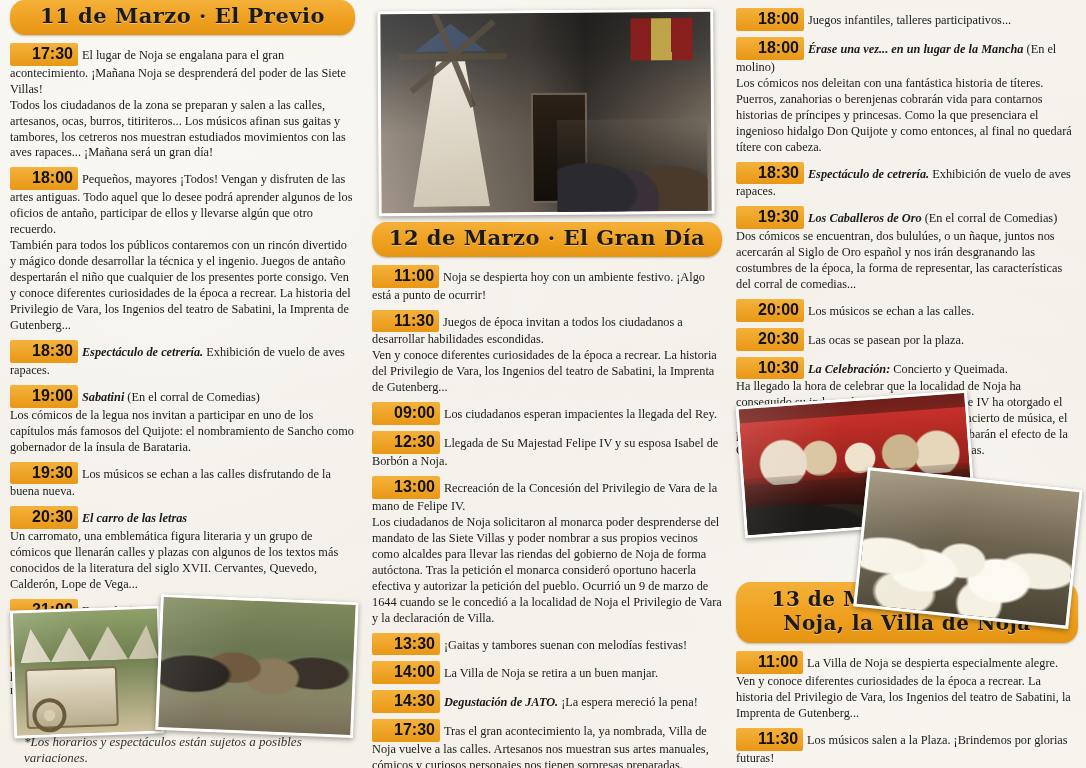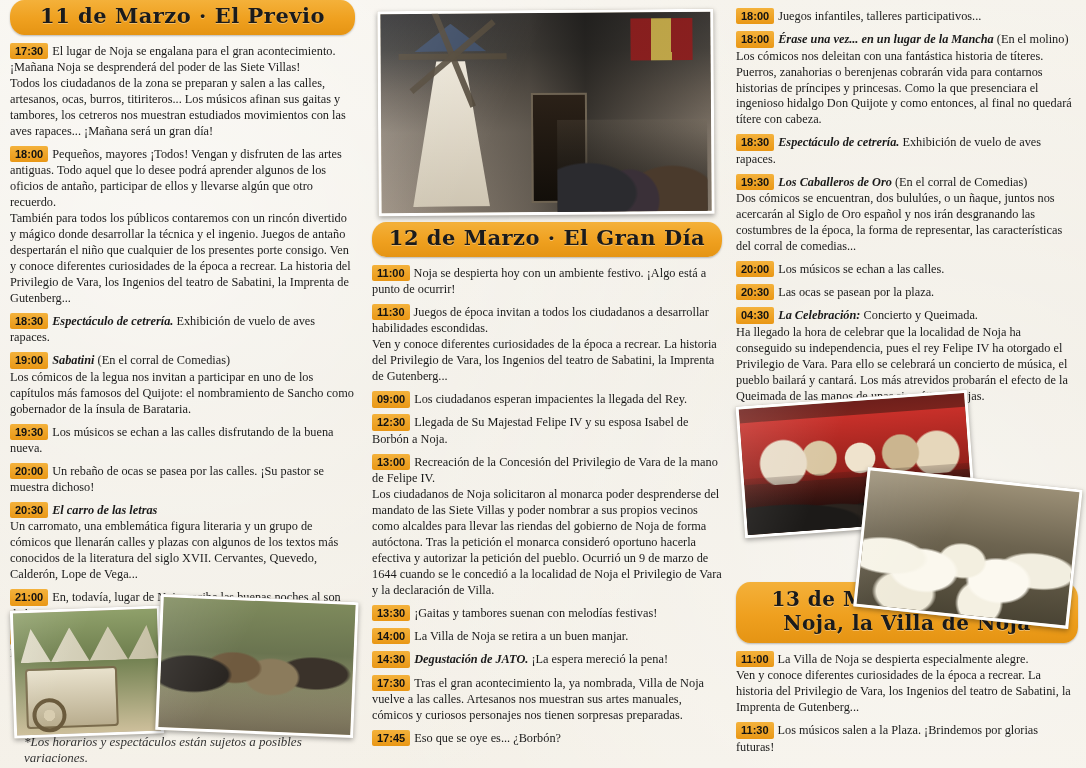--- a/index.html
+++ b/index.html
@@ -54,23 +54,23 @@
 
   
   .entry { margin:0 0 6px 0; font-size:12.3px; line-height:1.3; }
   .entry p { margin:0; }
   .time {
     display:inline-block;
     background:#f0a62a;
     background:linear-gradient(180deg,#f4b23c,#e99715);
     color:#121212;
     font-family:"Liberation Sans", sans-serif;
-    font-size:11px;
+    font-size:16px;
     font-weight:bold;
-    padding:1px 5px 1px 5px;
+    padding:1px 5px 1px 22px;
     border-radius:2px;
     margin-right:4px;
     vertical-align:2%;
     white-space:nowrap;
   }
   .head { font-weight:bold;font-style:italic; }
   .body-ital { }
   .plain { font-style:normal; }
 
   .note { font-size:13px; font-style:italic; color:#333; margin-top:4px; }
@@ -252,23 +252,20 @@
 
     <div class="entry">
       <p><span class="time">19:00</span><span class="head">Sabatini</span><span> (En el corral de Comedias)</span></p>
       <p class="body-ital">Los cómicos de la legua nos invitan a participar en uno de los capítulos más famosos del Quijote: el nombramiento de Sancho como gobernador de la ínsula de Barataria.</p>
     </div>
 
     <div class="entry">
       <p><span class="time">19:30</span><span class="plain">Los músicos se echan a las calles disfrutando de la buena nueva.</span></p>
     </div>
 
-    <div class="entry">
-      <p><span class="time">20:00</span><span class="plain">Un rebaño de ocas se pasea por las calles. ¡Su pastor se muestra dichoso!</span></p>
-    </div>
 
     <div class="entry">
       <p><span class="time">20:30</span><span class="head">El carro de las letras</span></p>
       <p class="body-ital">Un carromato, una emblemática figura literaria y un grupo de cómicos que llenarán calles y plazas con algunos de los textos más conocidos de la literatura del siglo XVII. Cervantes, Quevedo, Calderón, Lope de Vega...</p>
     </div>
 
     <div class="entry">
       <p><span class="time">21:00</span><span class="plain">En, todavía, lugar de Noja, recibe las buenas noches al son de las gaitas.</span></p>
     </div>
 
@@ -337,21 +334,21 @@
       <p><span class="time">19:30</span><span class="head">Los Caballeros de Oro</span><span> (En el corral de Comedias)</span></p>
       <p class="body-ital">Dos cómicos se encuentran, dos bululúes, o un ñaque, juntos nos acercarán al Siglo de Oro español y nos irán desgranando las costumbres de la época, la forma de representar, las características del corral de comedias...</p>
     </div>
     <div class="entry">
       <p><span class="time">20:00</span><span class="plain">Los músicos se echan a las calles.</span></p>
     </div>
     <div class="entry">
       <p><span class="time">20:30</span><span class="plain">Las ocas se pasean por la plaza.</span></p>
     </div>
     <div class="entry">
-      <p><span class="time">04:30</span><span class="head">La Celebración:</span><span> Concierto y Queimada.</span></p>
+      <p><span class="time">10:30</span><span class="head">La Celebración:</span><span> Concierto y Queimada.</span></p>
       <p class="body-ital">Ha llegado la hora de celebrar que la localidad de Noja ha conseguido su independencia, pues el rey Felipe IV ha otorgado el Privilegio de Vara. Para ello se celebrará un concierto de música, el pueblo bailará y cantará. Los más atrevidos probarán el efecto de la Queimada de las manos de unas simpáticas brujas.</p>
     </div>
   </div>
 
   <div class="col col3" style="top:582px;">
     <div class="banner tall">
       <h2>13 de Marzo · La nueva Noja, la Villa de Noja</h2>
     </div>
     <div class="entry">
       <p><span class="time">11:00</span><span class="plain">La Villa de Noja se despierta especialmente alegre.</span></p>

